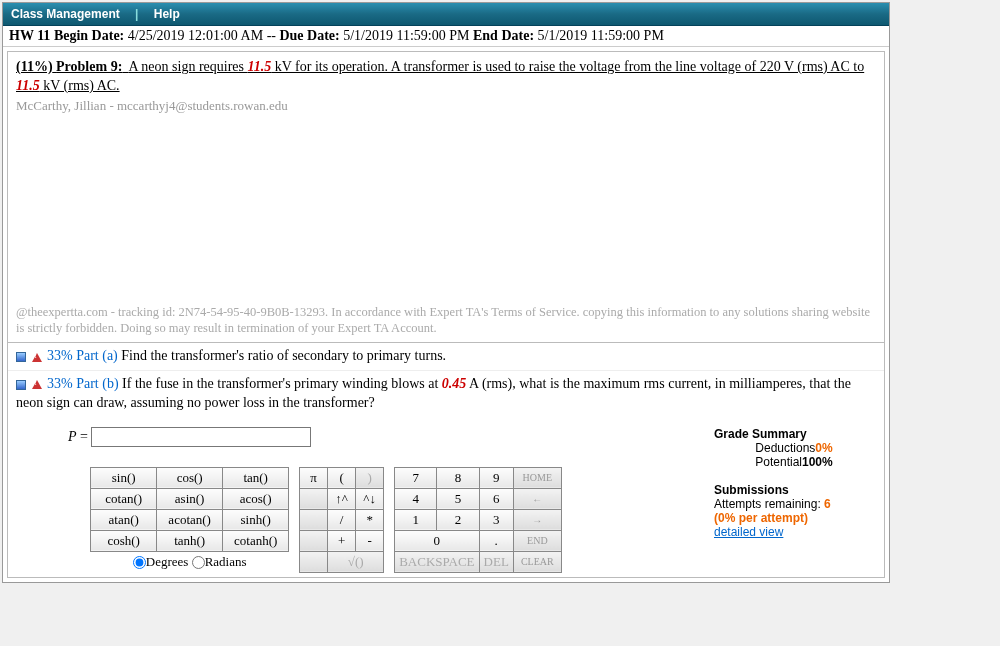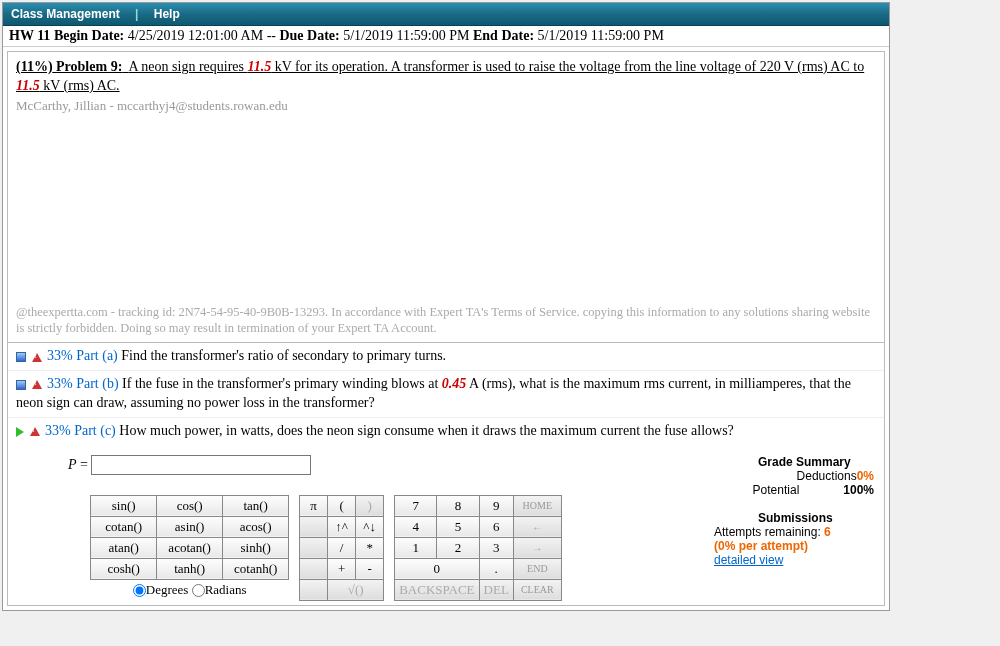--- a/index.html
+++ b/index.html
@@ -29,22 +29,22 @@
 .icon-tri::after { content: "!"; position: absolute; left: -2px; top: -1px; font-size: 7px; color: #fff; font-weight: bold; }
 .icon-play { display:inline-block; width:0; height:0; border-top:5px solid transparent; border-bottom:5px solid transparent; border-left:8px solid #3b3; vertical-align:middle; margin-right:2px;}
 .bluepart { color: #06c; font-weight: normal; }
 .answer-area { padding: 10px 10px 4px 10px; }
 .answer-row { display: flex; align-items: flex-start; }
 .answer-left { flex: 1; padding-left: 50px; }
 .eqline { margin-bottom: 20px; }
 .eqline i { font-style: italic; }
 .eqinput { width: 220px; border: 1px solid #777; padding: 1px 3px; font-family: inherit; font-size: 13px; }
 .grade-box { width: 160px; font-family: Arial, sans-serif; font-size: 12px; }
-.grade-box b { font-weight: bold; margin-left: 44px; }
-.grade-row { display: flex; justify-content: flex-end; }
+.grade-box b { font-weight: bold; }
+.grade-row { display: flex; justify-content: center; }
 .orange { color: #e60; font-weight: bold; }
 .link { color: #06c; text-decoration: underline; }
 .keypad-area { display: flex; gap: 10px; justify-content: center; margin-top: 6px; margin-left:-130px;}
 table.kp { border-collapse: collapse; }
 table.kp td {
   border: 1px solid #888; text-align: center; font-size: 13px; padding: 2px 4px;
   background: linear-gradient(to bottom, #fdfdfd, #e8e8e8); min-width: 28px; height: 20px;
 }
 table.kp.fn td { min-width: 66px; }
 table.kp td.dim { color: #aaa; background: linear-gradient(to bottom,#f3f3f3,#ddd); }
@@ -88,26 +88,20 @@
         <span class="icon-sq"></span>
         <span class="icon-tri"></span>
         <span class="bluepart"><span>33%</span> <span>Part (a)</span></span>
         <span>Find the transformer's ratio of secondary to primary turns.</span>
       </div>
       <div class="part-row">
         <span class="icon-sq"></span>
         <span class="icon-tri"></span>
         <span class="bluepart"><span>33%</span> <span>Part (b)</span></span>
         <span>If the fuse in the transformer's primary winding blows at </span><span class="redbold">0.45</span><span> A (rms), what is the maximum rms current, in milliamperes, that the neon sign can draw, assuming no power loss in the transformer?</span>
-      </div>
-      <div class="part-row part-active">
-        <span class="icon-play"></span>
-        <span class="icon-tri"></span>
-        <span class="bluepart"><span>33%</span> <span>Part (c)</span></span>
-        <span>How much power, in watts, does the neon sign consume when it draws the maximum current the fuse allows?</span>
       </div>
     </div>
 
     <div class="answer-area">
       <div class="answer-row">
         <div class="answer-left">
           <div class="eqline">
             <i>P</i><span> = </span>
             <input class="eqinput" type="text" value="" style="">
           </div>

